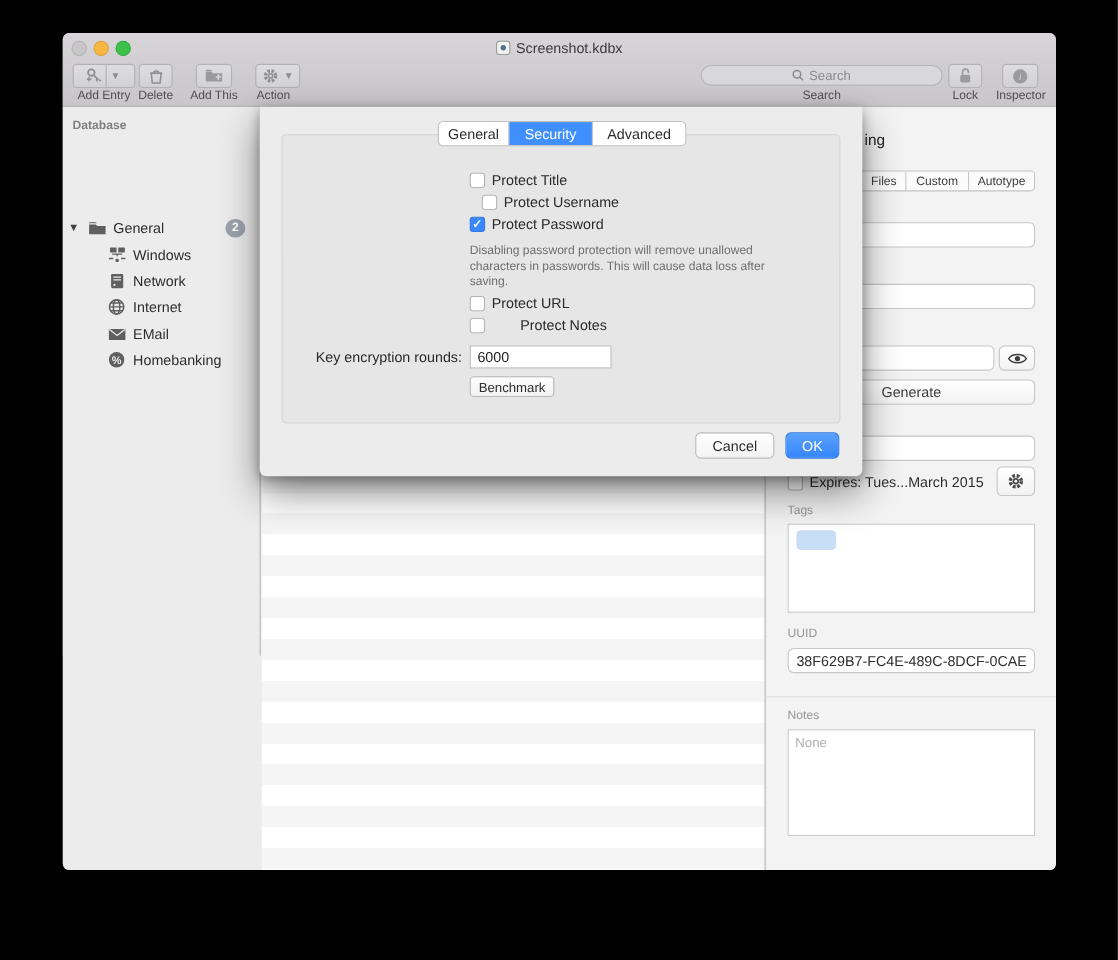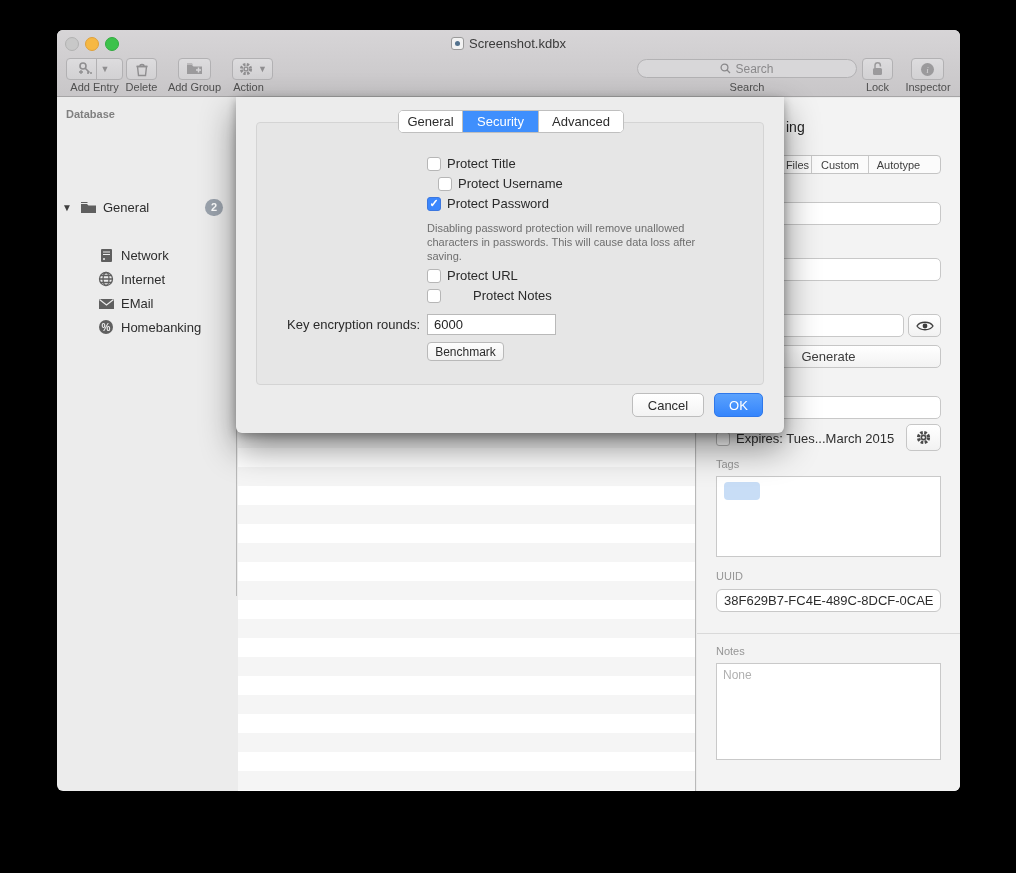--- a/index.html
+++ b/index.html
@@ -113,21 +113,21 @@
       <span class="tb-icon">
         <svg width="17" height="14" viewBox="0 0 17 14">
             <g fill="#9b9a9c">
               <path d="M1 3 h5 l1.5 1.5 H16 V12 H1 z"></path>
               <path d="M1 1.5 h5 l1 1 H1 z"></path>
             </g>
             <path d="M10 8 h5 M12.5 5.5 v5" stroke="#d8d7d9" stroke-width="1.5"></path>
           </svg>
       </span>
     </div>
-    <div class="tb-label" style="left:106px; width:63px;">Add Group</div>
+    <div class="tb-label" style="left:106px; width:63px;">Add This</div>
 
     <div class="tb-btn" style="left:175px; width:41px;">
       <span class="tb-icon">
         <svg width="16" height="16" viewBox="0 0 16 16">
             <circle cx="8" cy="8" r="4.6" fill="none" stroke="#8f8e90" stroke-width="3" stroke-dasharray="2.3 1.35"></circle>
             <circle cx="8" cy="8" r="2.6" fill="#8f8e90"></circle>
             <circle cx="8" cy="8" r="1.2" fill="#d8d7d9"></circle>
           </svg>
       </span>
       <span class="chev" style="margin-left:4px;">▼</span>
@@ -176,20 +176,34 @@
             <g fill="#5f5f5f">
               <path d="M1 4 h6 l1.5 1.5 H16 V13 H1 z"></path>
               <path d="M1 2 h6 l1 1 H1 z"></path>
             </g>
           </svg>
       </span>
       <span style="margin-left:6px;">General</span>
       <span class="badge">2</span>
     </div>
 
+    <div class="sb-row" style="top:121px;">
+      <span class="sb-icon" style="margin-left:40px;">
+        <svg width="17" height="15" viewBox="0 0 17 15">
+            <g fill="#5f5f5f">
+              <rect x="2" y="1" width="6" height="4.5" rx="0.5"></rect>
+              <rect x="9.5" y="1" width="6" height="4.5" rx="0.5"></rect>
+              <path d="M4 7 h9 M8.5 7 v2" stroke="#5f5f5f" stroke-width="1.2" fill="none"></path>
+              <path d="M8.5 11 l1.8 1.2 -0.7 2 h-2.2 l-0.7 -2 z"></path>
+              <path d="M1 11 h4 M12 11 h4" stroke="#5f5f5f" stroke-width="1.2"></path>
+            </g>
+          </svg>
+      </span>
+      <span style="margin-left:6px;">Windows</span>
+    </div>
 
     <div class="sb-row" style="top:145px;">
       <span class="sb-icon" style="margin-left:40px;">
         <svg width="13" height="15" viewBox="0 0 13 15">
             <rect x="1" y="1" width="11" height="13" rx="1" fill="#5f5f5f"></rect>
             <path d="M3 4 h7 M3 6.5 h7" stroke="#ececec" stroke-width="1.1"></path>
             <circle cx="4" cy="11" r="1" fill="#ececec"></circle>
           </svg>
       </span>
       <span style="margin-left:6px;">Network</span>
@@ -229,21 +243,21 @@
     </div>
   </div>
 
   <div class="listarea"></div>
 
   <div class="inspector">
     <div class="insp-title-frag">ing</div>
 
     <div class="insp-tabs">
       <div class="insp-tab" style="width:67px;"></div>
-      <div class="insp-tab" style="width:28px;">Files</div>
+      <div class="insp-tab" style="width:40px;">Files</div>
       <div class="insp-tab" style="width:57px;">Custom</div>
       <div class="insp-tab" style="width:59px;">Autotype</div>
     </div>
 
     <div class="field" style="left:19px; top:104px; width:225px; height:23px;"></div>
     <div class="field" style="left:19px; top:160px; width:225px; height:23px;"></div>
 
     <div class="field" style="left:19px; top:216px; width:188px; height:23px;"></div>
     <div class="sq-btn" style="left:211px; top:216px; width:33px; height:23px;">
       <span>

